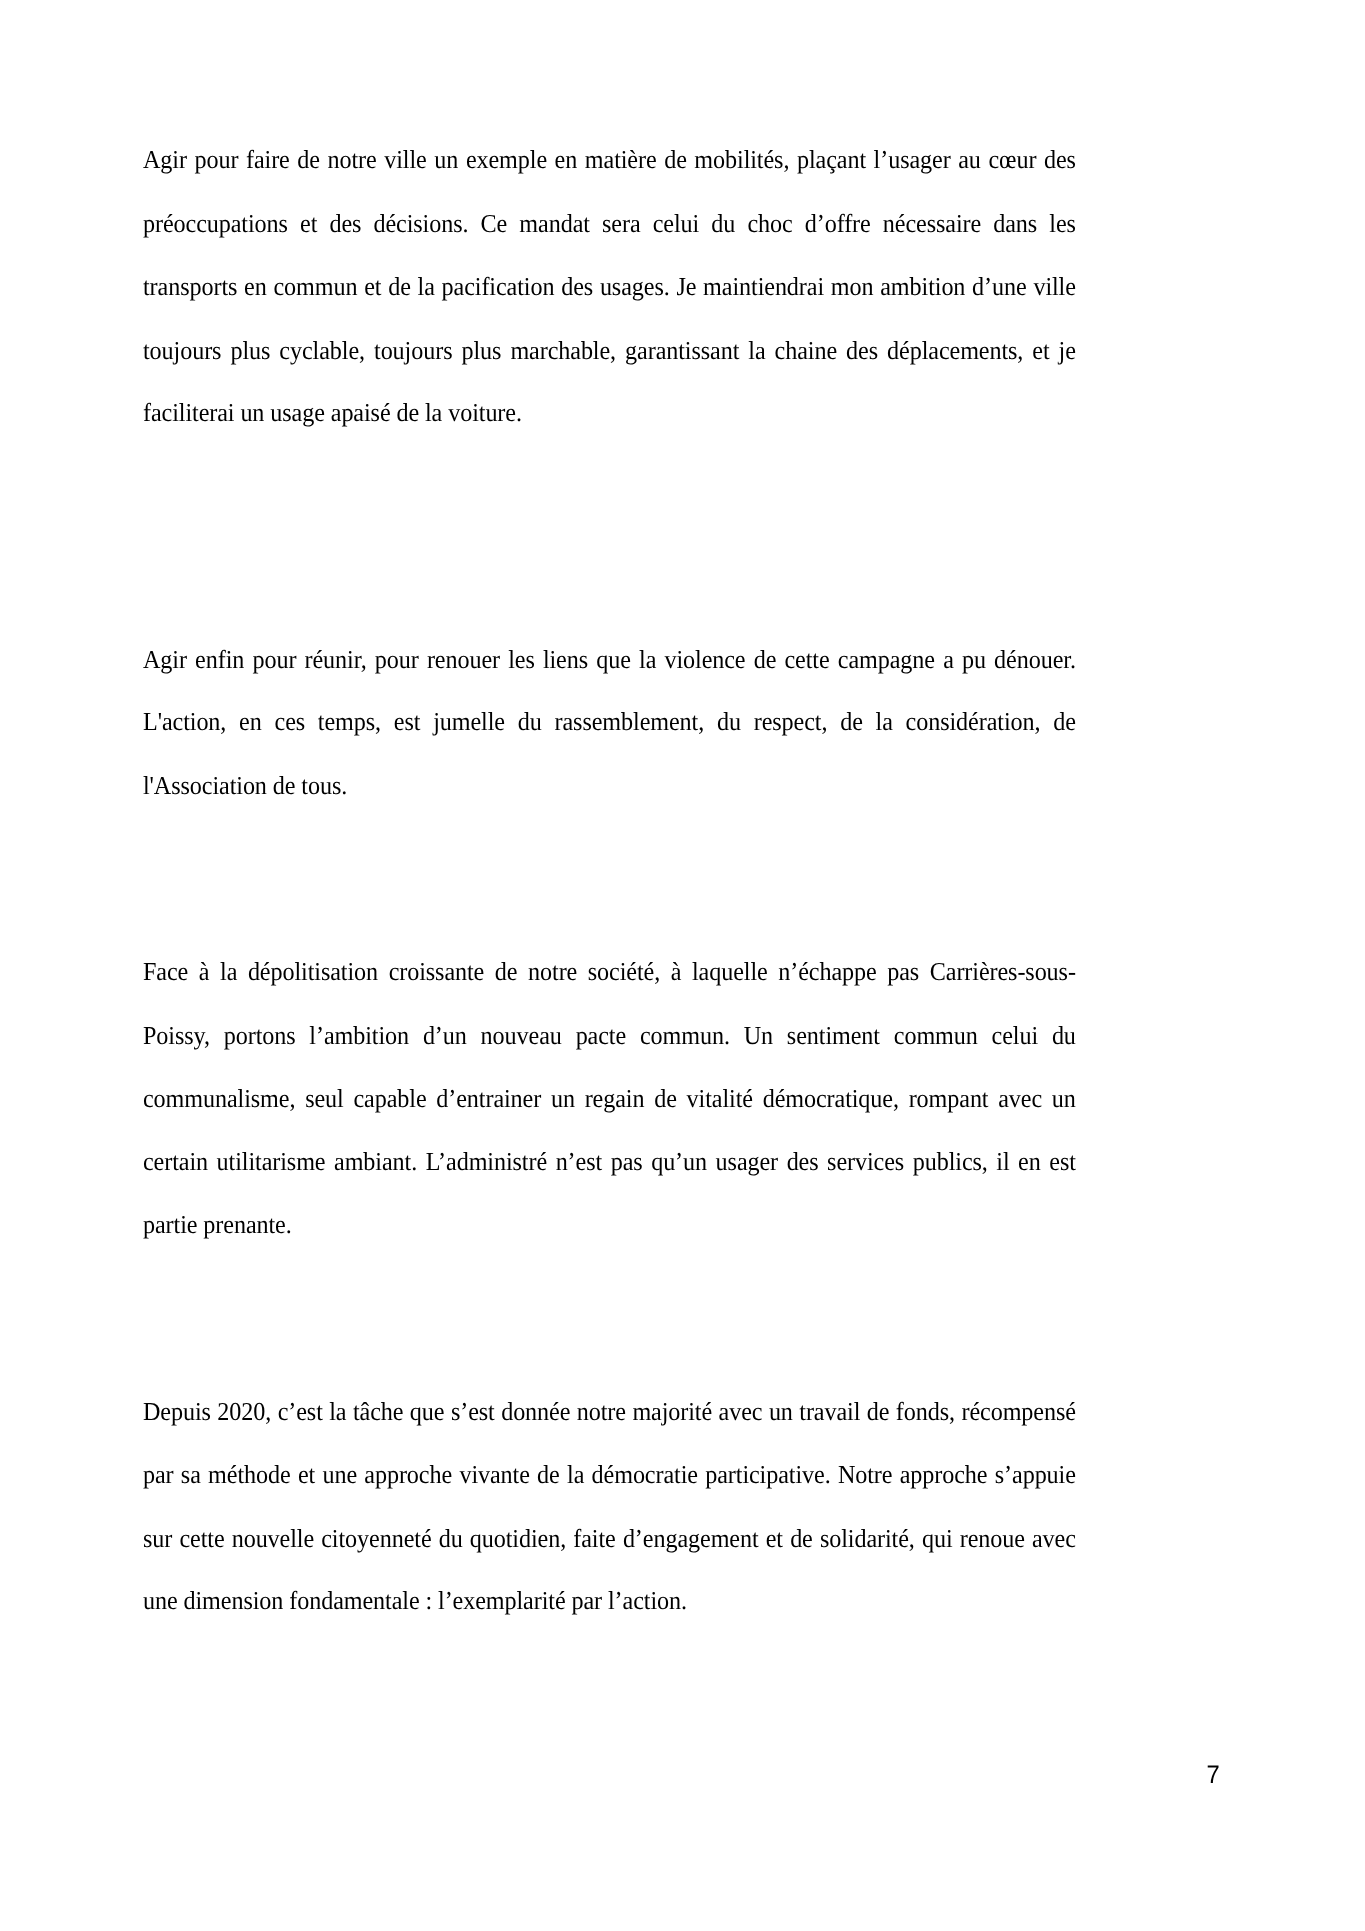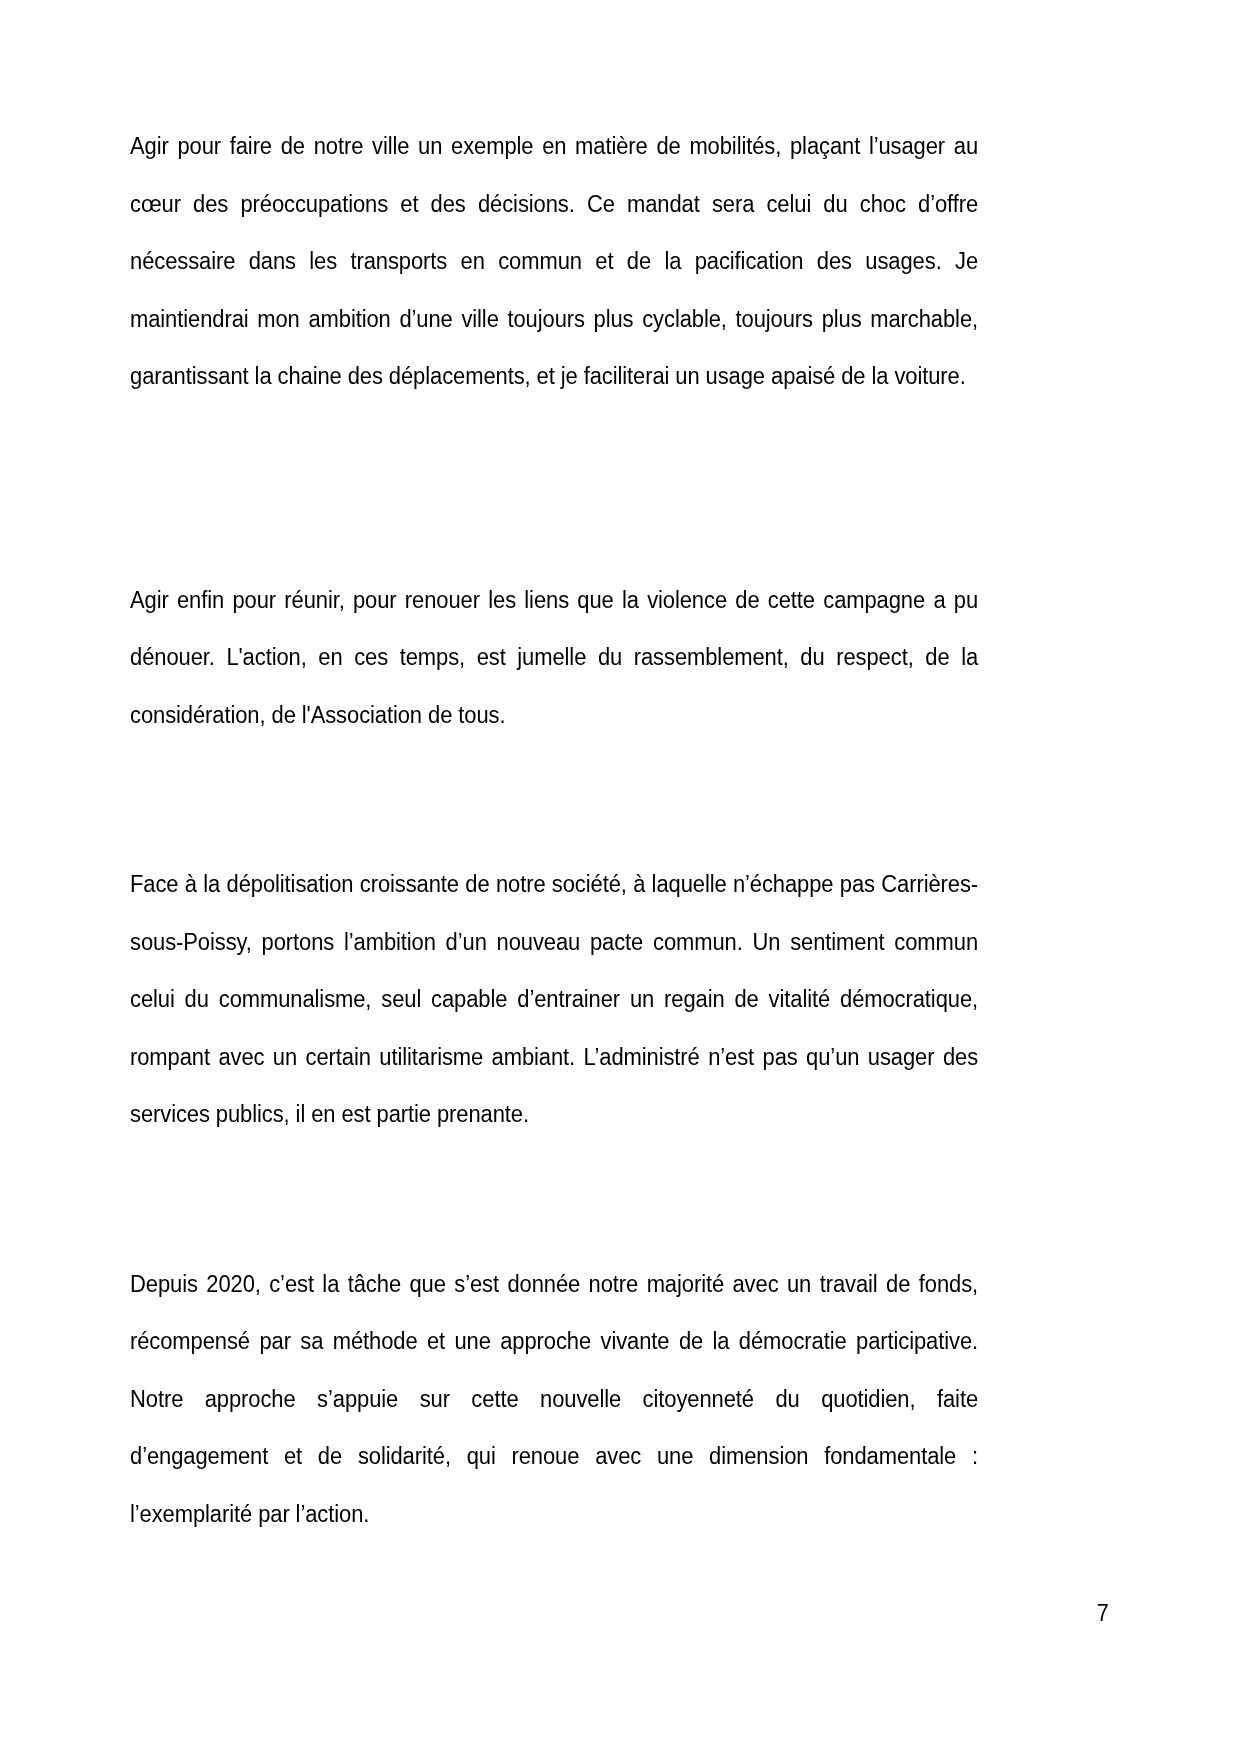--- a/index.html
+++ b/index.html
@@ -16,20 +16,21 @@
     height: 1755px;
     background: #ffffff;
     box-sizing: border-box;
     overflow: hidden;
   }
   .content {
     position: absolute;
     left: 130px;
     top: 118px;
     width: 848px;
+    font-family: Liberation Serif, serif;
   }
   .para {
     font-size: 23.5px;
     line-height: 57.5px;
     color: #000000;
     text-align: justify;
     text-justify: inter-word;
     margin: 0;
     font-stretch: condensed;
     transform: scaleX(0.935);

